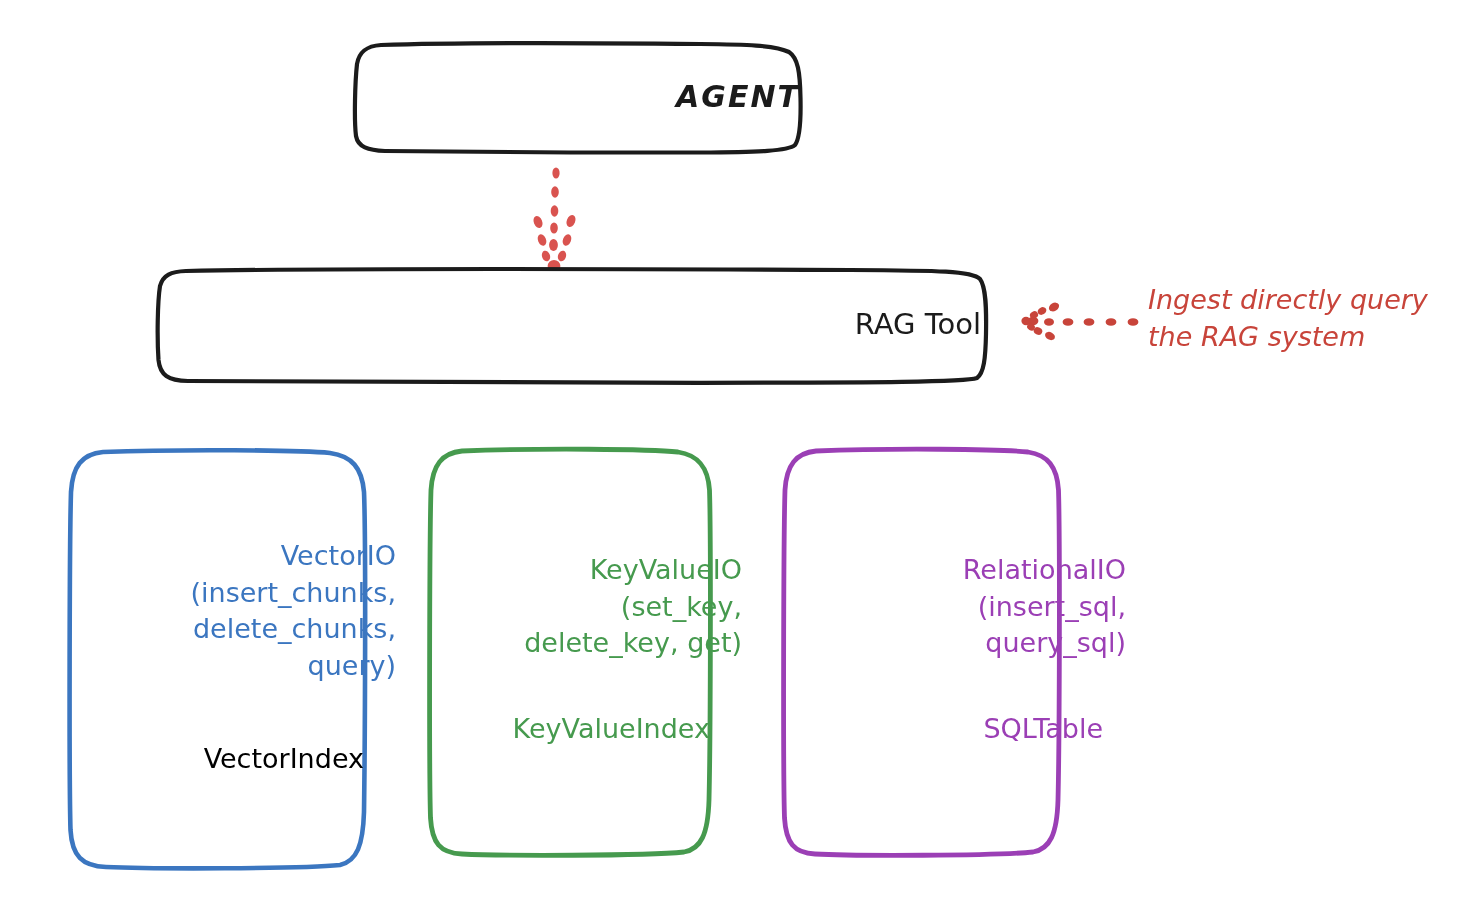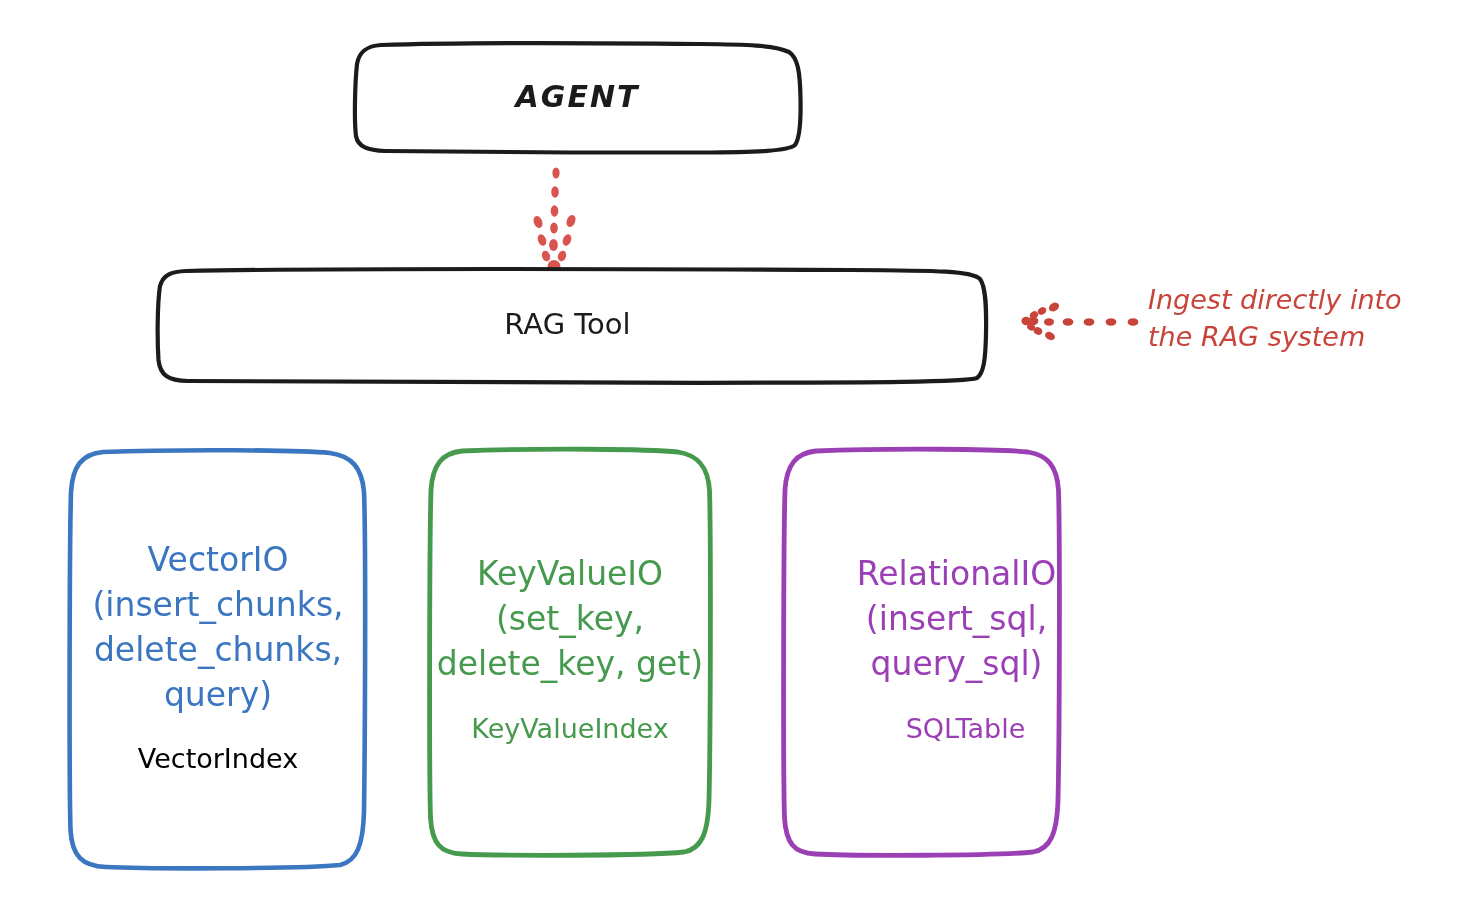--- a/index.html
+++ b/index.html
@@ -15,21 +15,21 @@
     font-family: "DejaVu Sans", sans-serif;
   }
   #canvas {
     position: absolute;
     left: 0; top: 0;
     width: 1484px;
     height: 910px;
   }
   .node-text {
     position: absolute;
-    text-align: center;
+    text-align: right;
     font-family: "DejaVu Sans", sans-serif;
     white-space: pre-line;
     line-height: 1.28;
     user-select: none;
   }
   
   #agent-label {
     left: 355px;
     top: 78px;
     width: 445px;
@@ -53,22 +53,23 @@
     top: 281px;
     width: 330px;
     text-align: left;
     font-size: 27px;
     font-style: italic;
     line-height: 1.38;
     color: #c8443a;
   }
   
   .store-api {
-    font-size: 33px;
+    font-size: 27px;
     line-height: 1.36;
+    padding-left: 32px;
   }
   .store-index {
     font-size: 27px;
   }
   #vector-api   { left: 72px;  top: 538px; width: 292px; color: #3b76c0; }
   #vector-index { left: 72px;  top: 742px; width: 292px; color: #000000; }
   #kv-api       { left: 430px; top: 552px; width: 280px; color: #469a4e; }
   #kv-index     { left: 430px; top: 712px; width: 280px; color: #469a4e; }
   #rel-api      { left: 819px; top: 552px; width: 275px; color: #9b3fb5; }
   #rel-index    { left: 828px; top: 712px; width: 275px; color: #9b3fb5; }
@@ -171,21 +172,21 @@
          C 794 853, 786 843, 784.5 818
          C 783 772, 783.5 536, 785 490
          C 786.5 465, 796 453, 816 451 Z" fill="#ffffff" stroke="#9b3fb5" stroke-width="4.8" stroke-linecap="round" stroke-linejoin="round"></path>
   </g>
 </svg>
 
 <div class="node-text" id="agent-label">AGENT</div>
 
 <div class="node-text" id="rag-label">RAG Tool</div>
 
-<div class="node-text" id="ingest-note">Ingest directly into
+<div class="node-text" id="ingest-note">Ingest directly query
 the RAG system</div>
 
 <div class="node-text store-api" id="vector-api">VectorIO
 (insert_chunks,
 delete_chunks,
 query)</div>
 <div class="node-text store-index" id="vector-index">VectorIndex</div>
 
 <div class="node-text store-api" id="kv-api">KeyValueIO
 (set_key,

